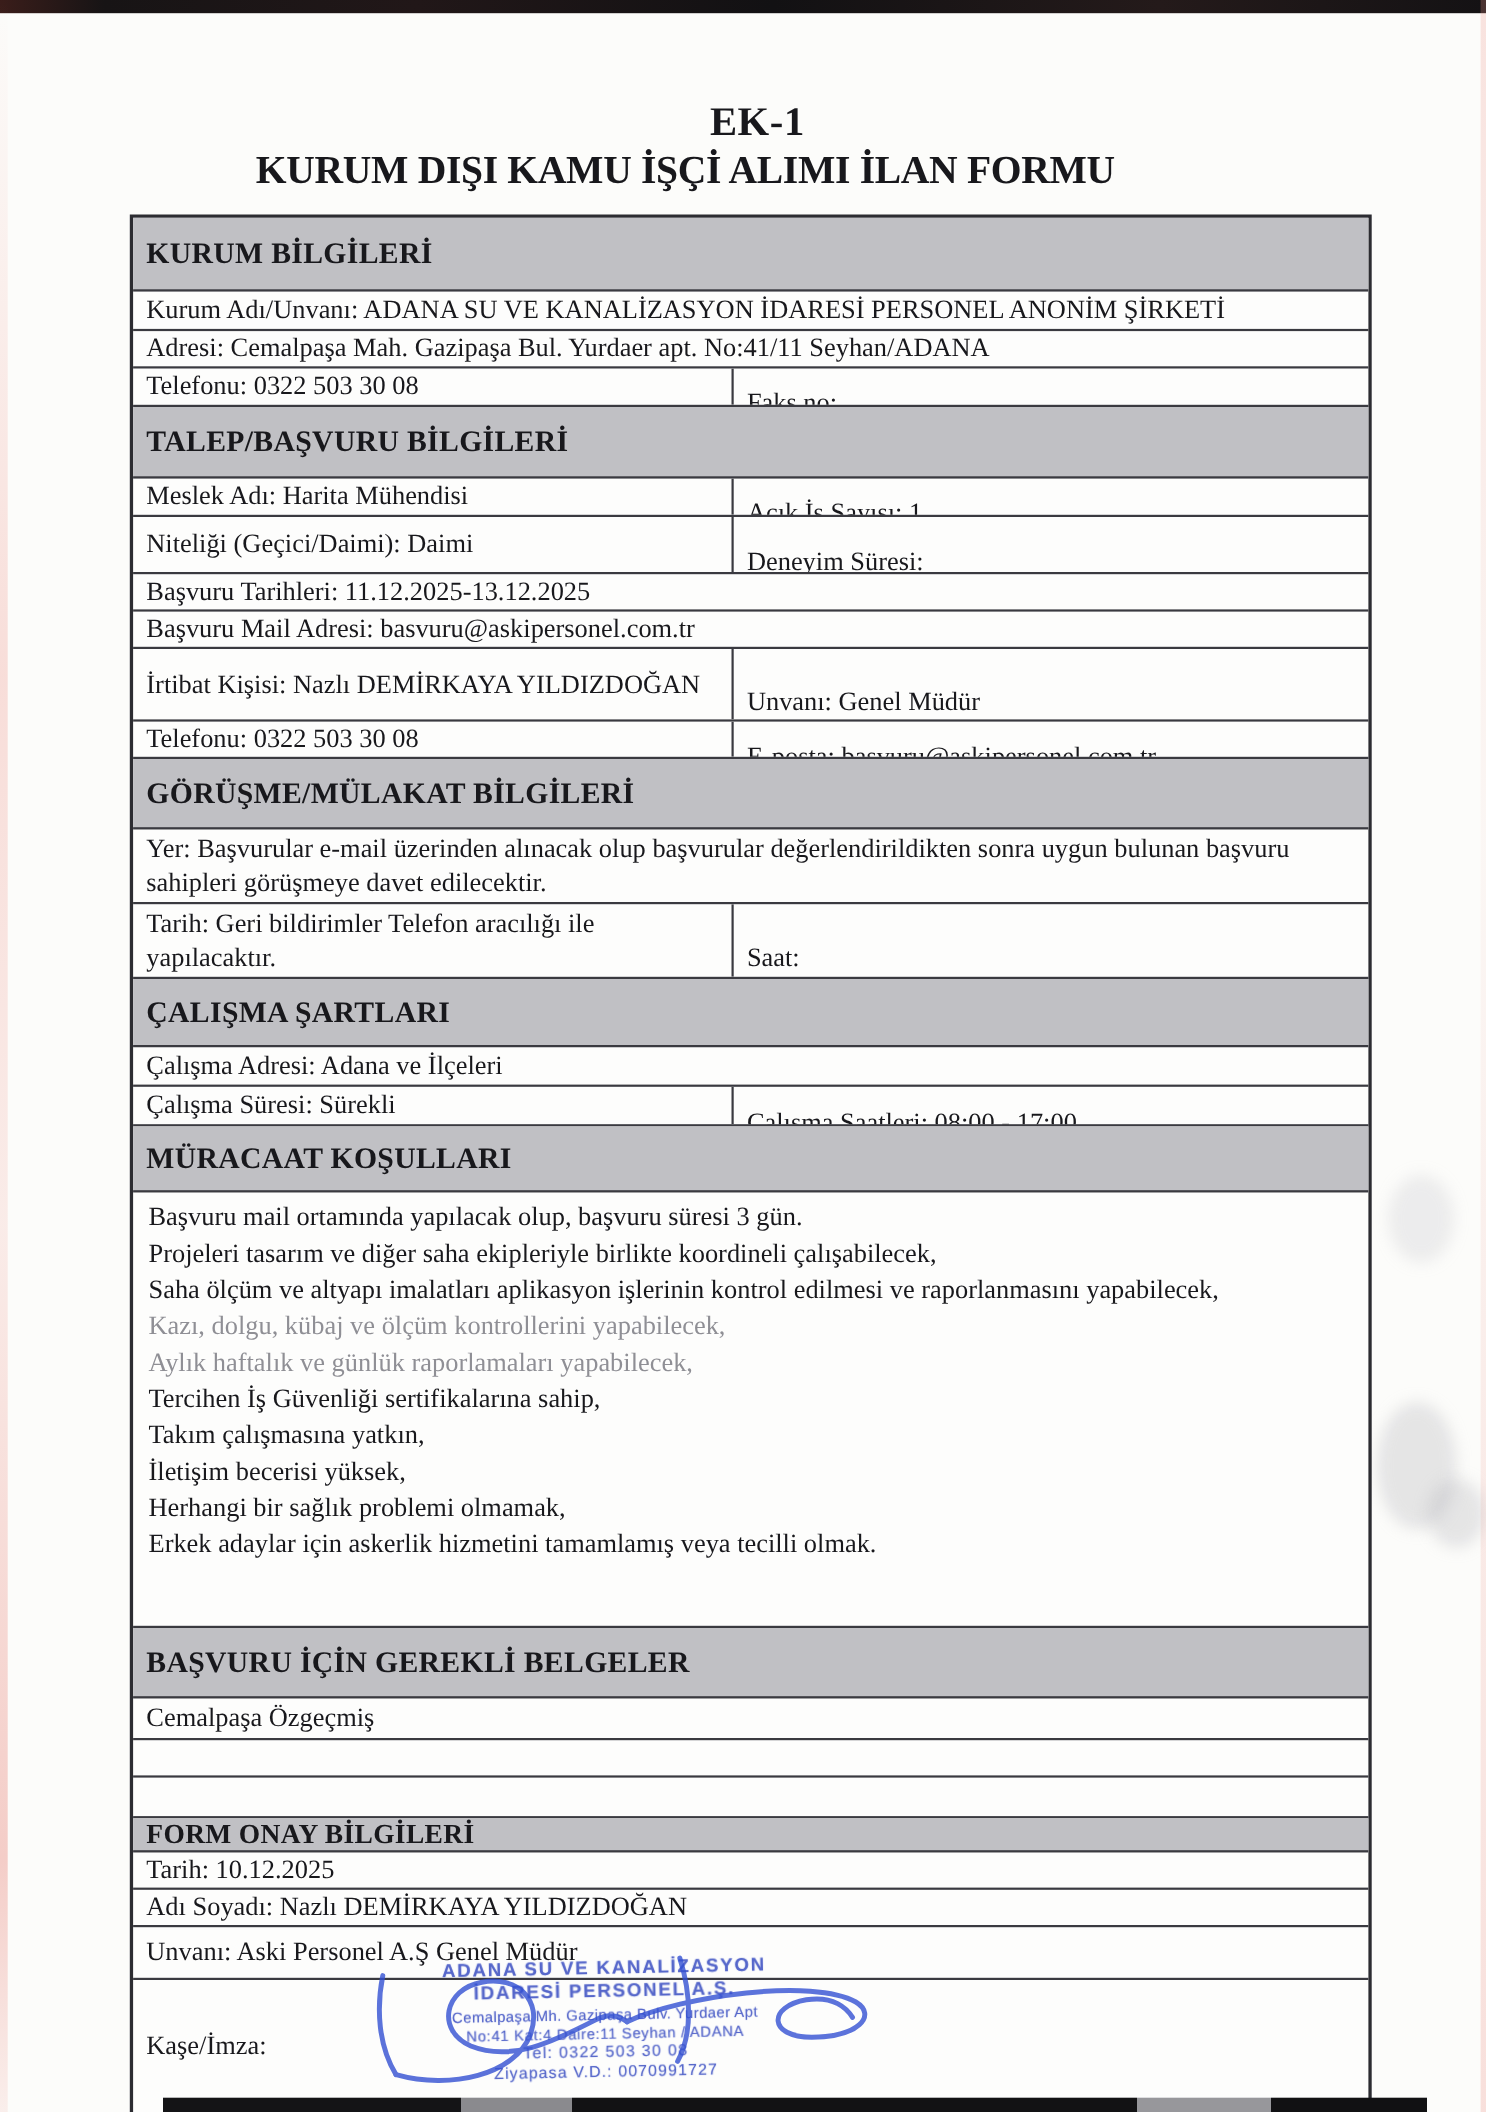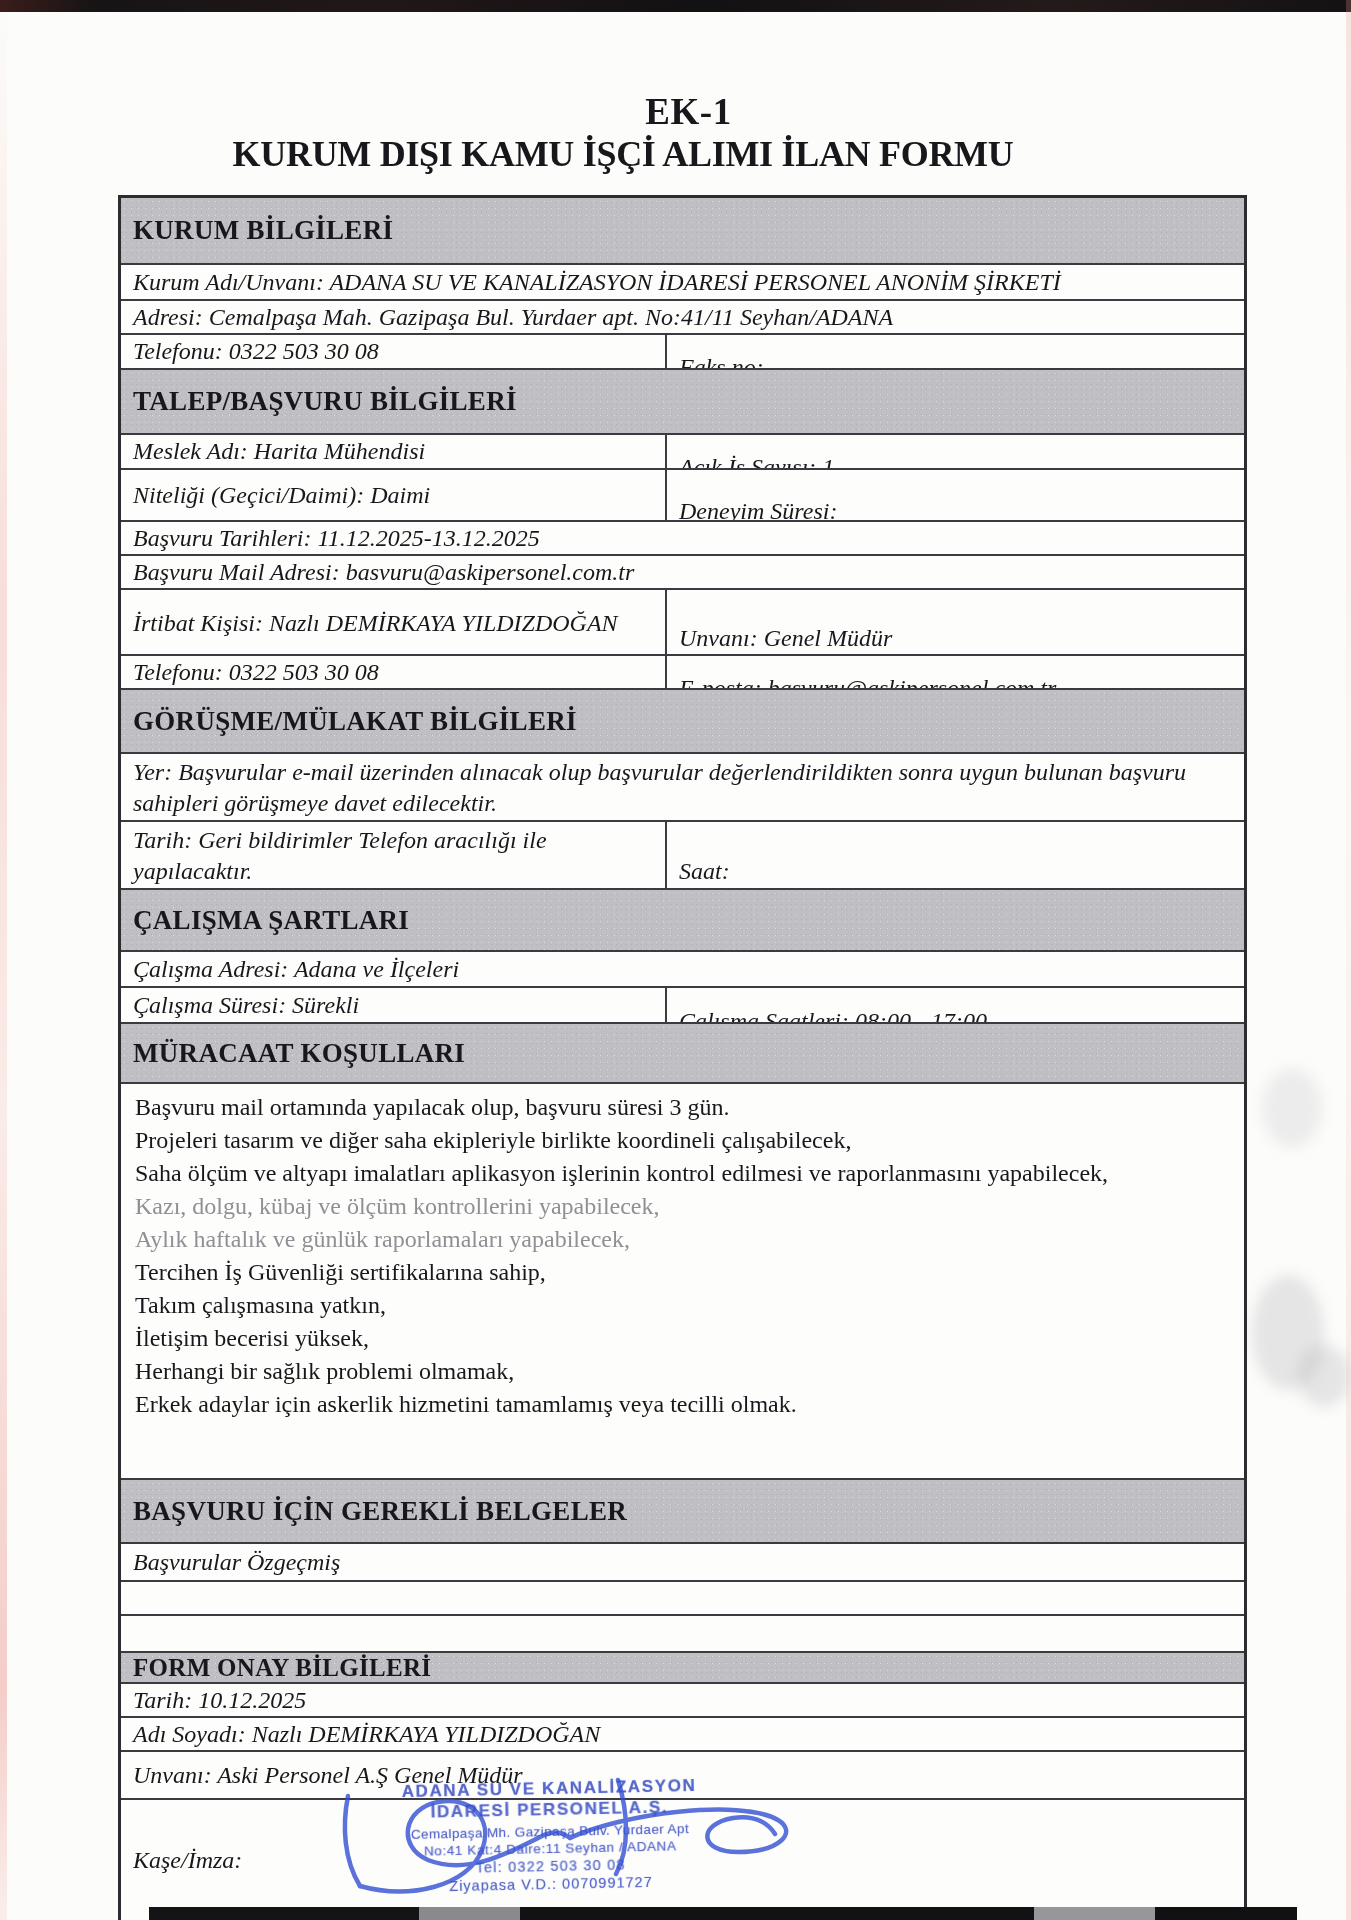--- a/index.html
+++ b/index.html
@@ -26,21 +26,21 @@
 
   .form-table{position:absolute;left:118px;top:195px;width:1129px;box-sizing:border-box;
     border:3px solid #2c2c31;background:#fdfdfc;}
   .row{box-sizing:border-box;border-bottom:2px solid #3a3a40;display:flex;align-items:center;overflow:hidden;}
   .row:last-child{border-bottom:none;}
   .sec{font-weight:bold;font-size:27px;letter-spacing:.3px;padding-left:12px;
     background:#c0c0c4;
     background-image:radial-gradient(rgba(255,255,255,.45) 9%,transparent 10%),radial-gradient(rgba(118,118,124,.22) 9%,transparent 10%);
     background-size:7px 7px,5px 5px;background-position:0 0,3px 2px;}
   .sec.thin{font-size:25px;}
-  .cell{padding-left:12px;font-size:24px;white-space:nowrap;font-style:italic;}
+  .cell{padding-left:12px;font-size:24px;white-space:nowrap;}
   .cell.wrap{white-space:normal;line-height:31px;padding-top:2px;padding-right:14px;}
   .split{align-items:stretch;}
   .split .left{flex:0 0 546px;box-sizing:border-box;border-right:2px solid #3a3a40;display:flex;align-items:center;}
   .split .right{flex:1 1 auto;display:flex;align-items:center;min-width:0;margin-top:32px;}
   .reqs{display:block;padding:7px 14px 0;align-items:flex-start;}
   .rline{font-size:24px;line-height:33px;white-space:nowrap;}
   .rline.wrap2{white-space:normal;width:1085px;}
   .faded{color:#8f8f95;}
 
   .stamp{position:absolute;left:330px;top:1778px;width:440px;text-align:center;
@@ -159,21 +159,21 @@
       <div class="rline faded">Aylık haftalık ve günlük raporlamaları yapabilecek,</div>
       <div class="rline">Tercihen İş Güvenliği sertifikalarına sahip,</div>
       <div class="rline">Takım çalışmasına yatkın,</div>
       <div class="rline">İletişim becerisi yüksek,</div>
       <div class="rline">Herhangi bir sağlık problemi olmamak,</div>
       <div class="rline">Erkek adaylar için askerlik hizmetini tamamlamış veya tecilli olmak.</div>
     </div>
 
     <div class="row sec" style="height:64px">BAŞVURU İÇİN GEREKLİ BELGELER</div>
     <div class="row" style="height:38px">
-      <div class="cell">Başvurular Özgeçmiş</div>
+      <div class="cell">Cemalpaşa Özgeçmiş</div>
     </div>
     <div class="row" style="height:34px"></div>
     <div class="row" style="height:37px"></div>
 
     <div class="row sec thin" style="height:31px">FORM ONAY BİLGİLERİ</div>
     <div class="row" style="height:34px">
       <div class="cell">Tarih: 10.12.2025</div>
     </div>
     <div class="row" style="height:34px">
       <div class="cell">Adı Soyadı: Nazlı DEMİRKAYA YILDIZDOĞAN</div>

